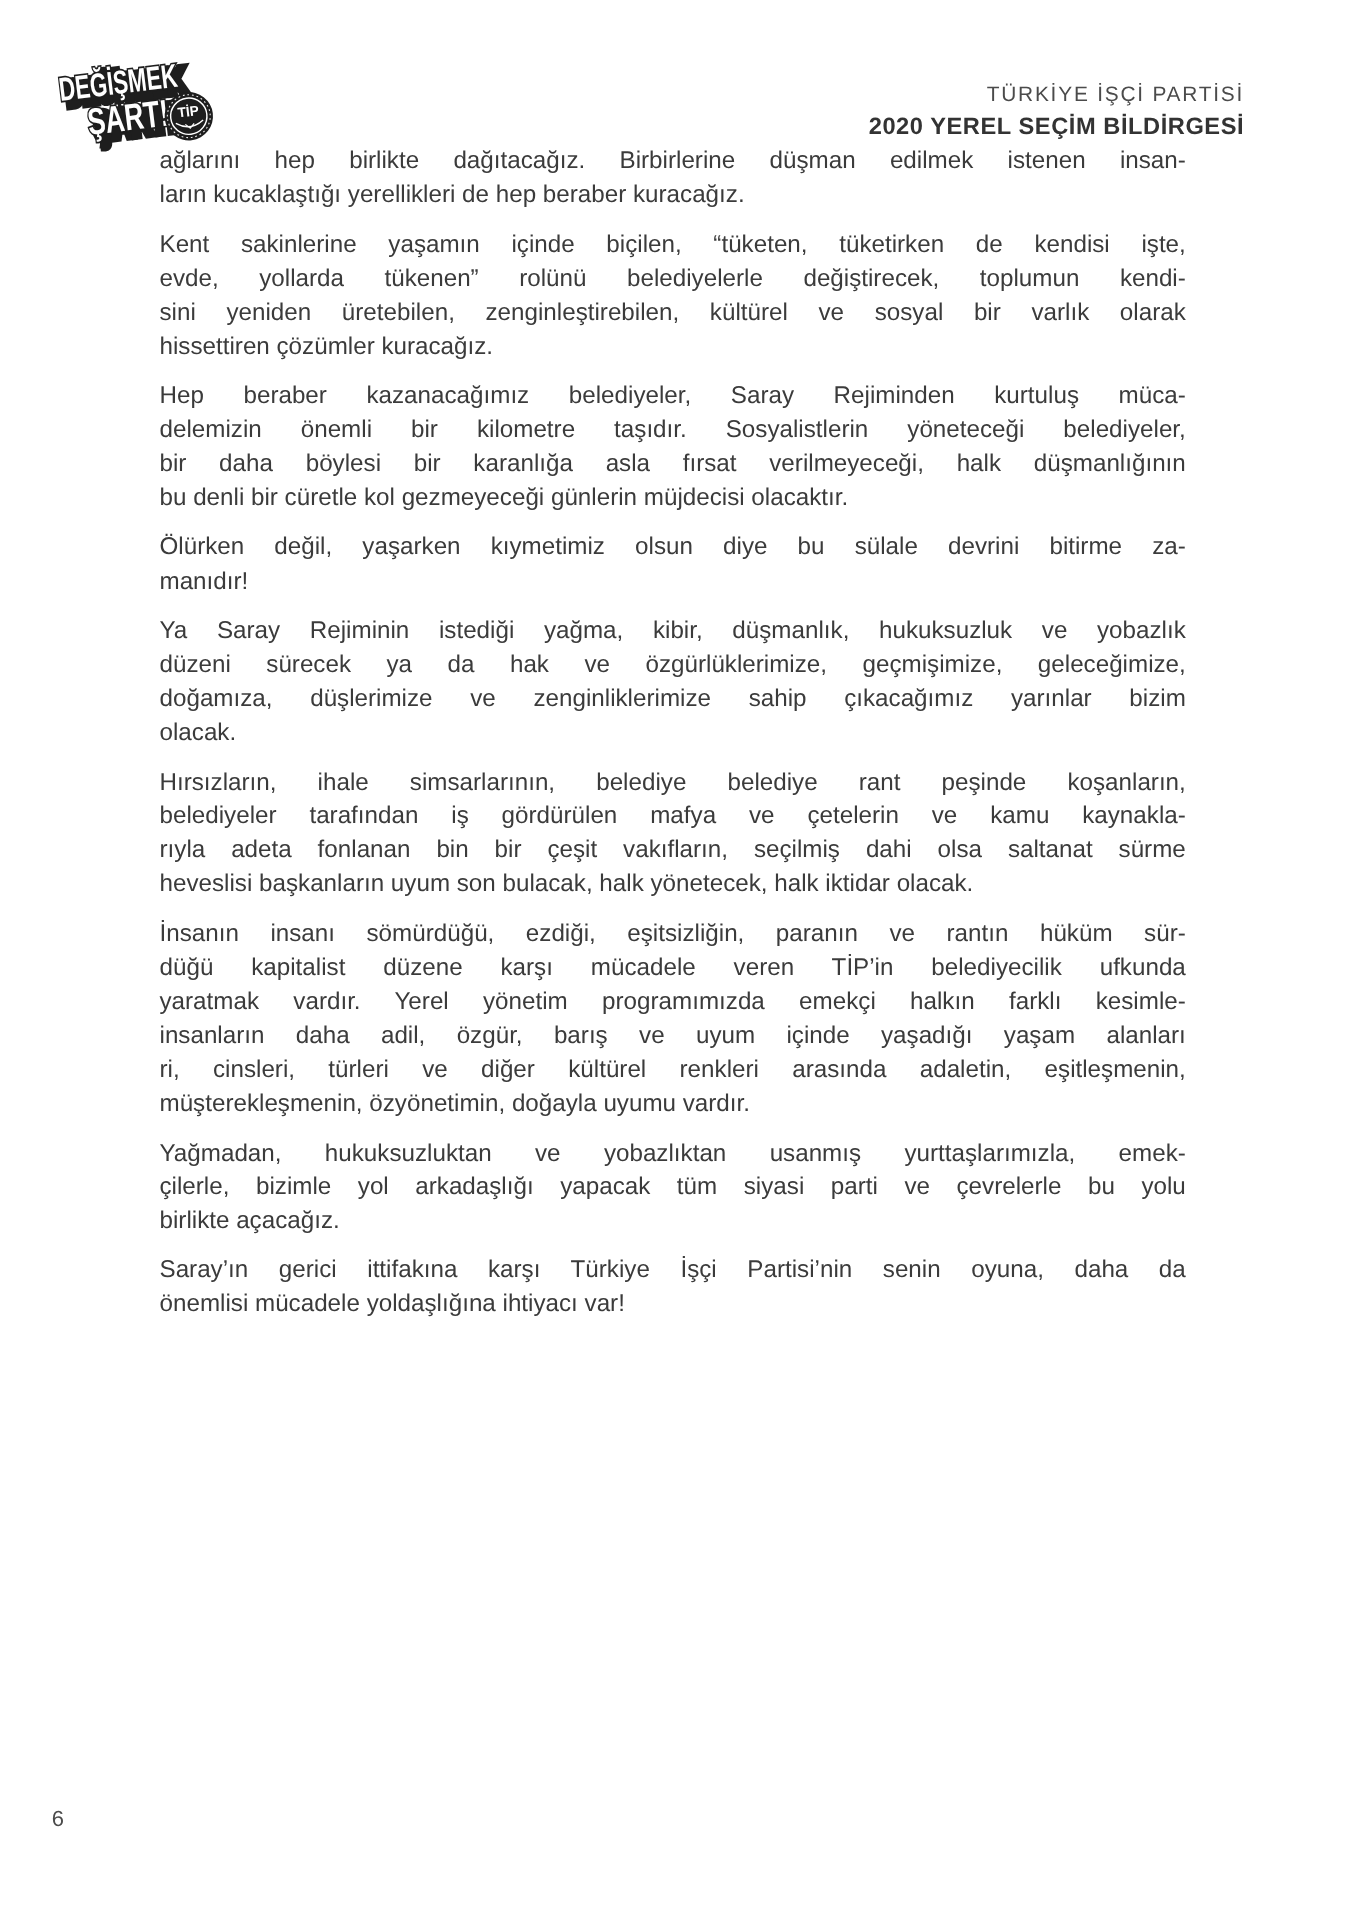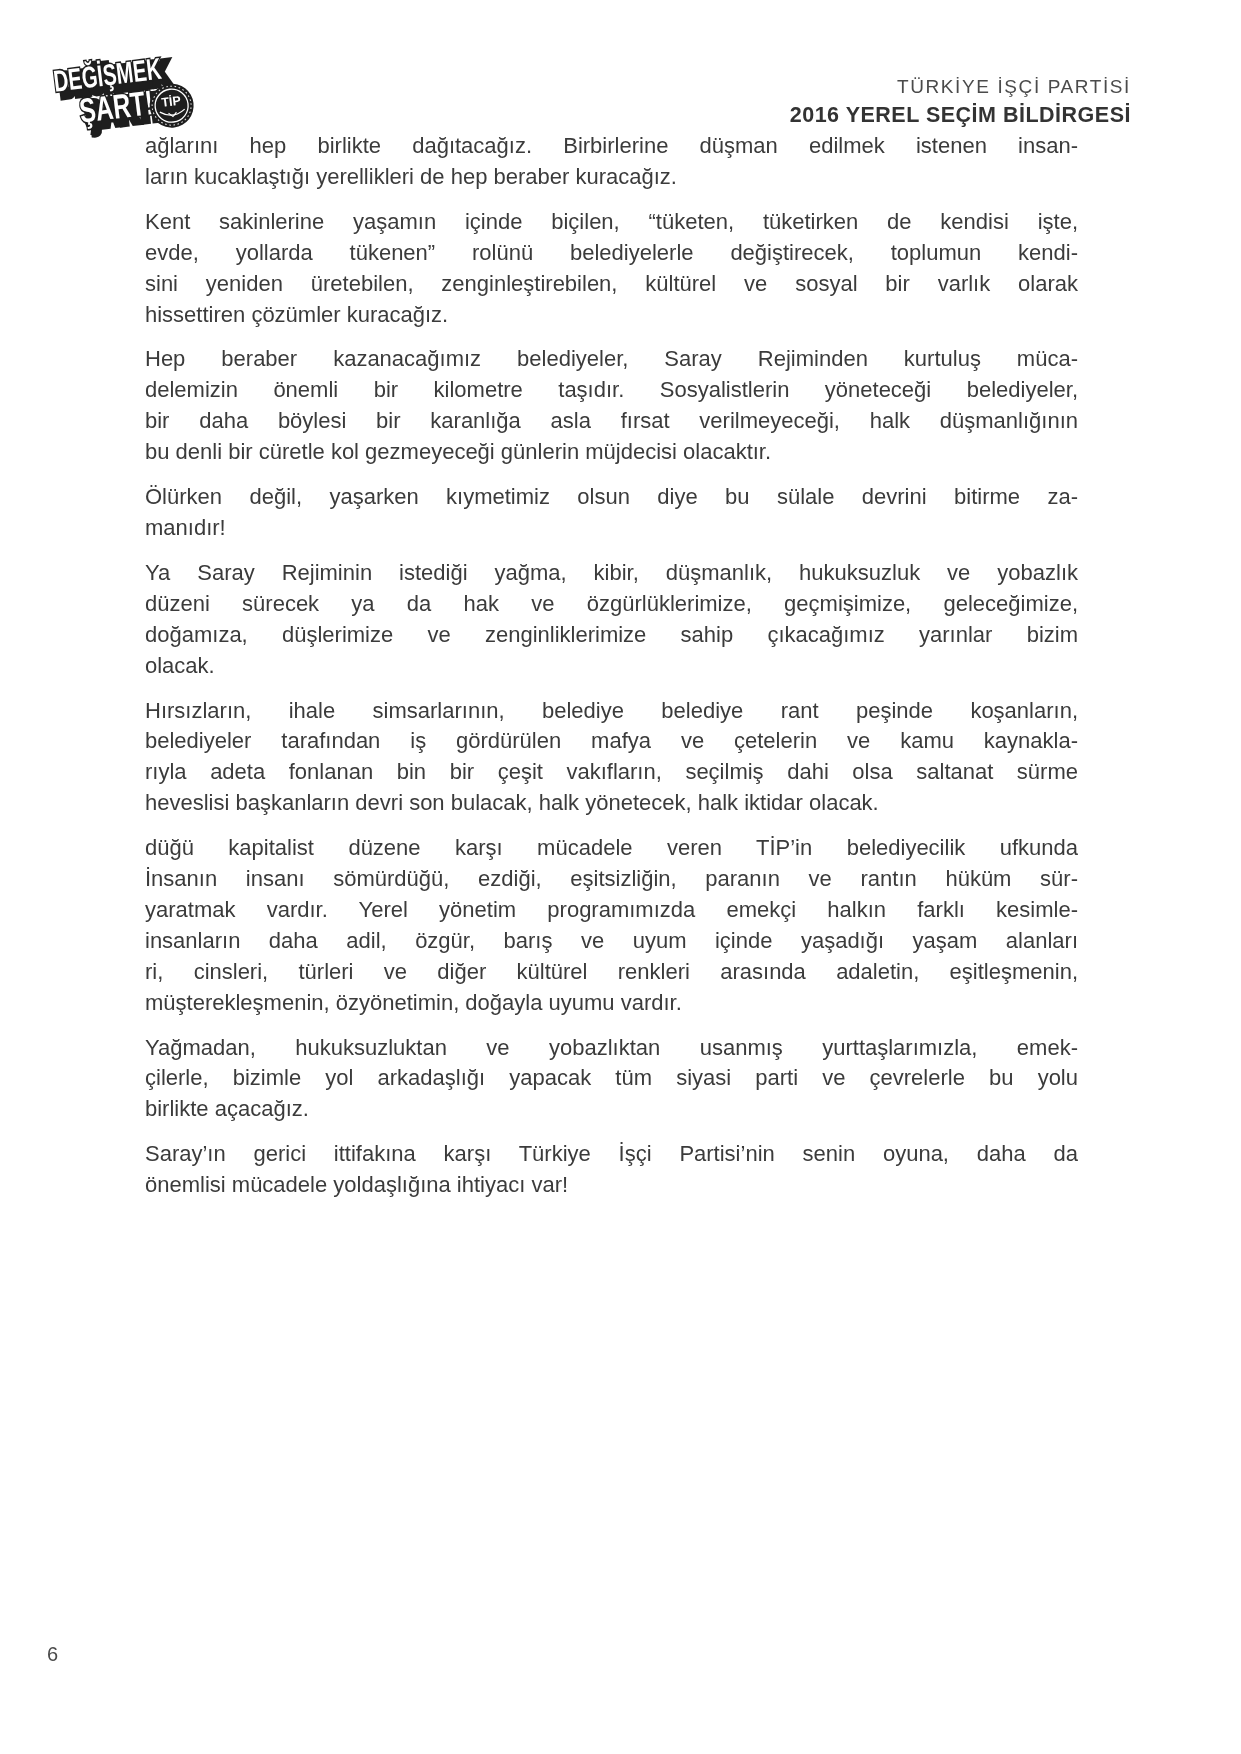--- a/index.html
+++ b/index.html
@@ -68,21 +68,21 @@
         <circle cx="128" cy="67" r="16.5" fill="none" stroke="#ffffff" stroke-width="1.3"></circle>
         <text x="128" y="67" font-size="12.5" fill="#ffffff" text-anchor="middle">TİP</text>
         <path d="M115.5,72 Q128,81 140.5,72" fill="none" stroke="#ffffff" stroke-width="1.2"></path>
         <path d="M124,74 L128,78 L132,74" fill="none" stroke="#ffffff" stroke-width="1.1"></path>
       </g>
     </g>
   </svg>
 
   <div class="header-right">
     <div class="header-line1">TÜRKİYE İŞÇİ PARTİSİ</div>
-    <div class="header-line2">2016 YEREL SEÇİM BİLDİRGESİ</div>
+    <div class="header-line2">2020 YEREL SEÇİM BİLDİRGESİ</div>
   </div>
 
   <div class="content">
       <div class="para">
         <div class="line">ağlarını hep birlikte dağıtacağız. Birbirlerine düşman edilmek istenen insan-</div>
         <div class="line last">ların kucaklaştığı yerellikleri de hep beraber kuracağız.</div>
       </div>
       <div class="para">
         <div class="line">Kent sakinlerine yaşamın içinde biçilen, “tüketen, tüketirken de kendisi işte,</div>
         <div class="line">evde, yollarda tükenen” rolünü belediyelerle değiştirecek, toplumun kendi-</div>
@@ -102,25 +102,25 @@
       <div class="para">
         <div class="line">Ya Saray Rejiminin istediği yağma, kibir, düşmanlık, hukuksuzluk ve yobazlık</div>
         <div class="line">düzeni sürecek ya da hak ve özgürlüklerimize, geçmişimize, geleceğimize,</div>
         <div class="line">doğamıza, düşlerimize ve zenginliklerimize sahip çıkacağımız yarınlar bizim</div>
         <div class="line last">olacak.</div>
       </div>
       <div class="para">
         <div class="line">Hırsızların, ihale simsarlarının, belediye belediye rant peşinde koşanların,</div>
         <div class="line">belediyeler tarafından iş gördürülen mafya ve çetelerin ve kamu kaynakla-</div>
         <div class="line">rıyla adeta fonlanan bin bir çeşit vakıfların, seçilmiş dahi olsa saltanat sürme</div>
-        <div class="line last">heveslisi başkanların devri son bulacak, halk yönetecek, halk iktidar olacak.</div>
+        <div class="line last">heveslisi başkanların uyum son bulacak, halk yönetecek, halk iktidar olacak.</div>
       </div>
       <div class="para">
+        <div class="line">İnsanın insanı sömürdüğü, ezdiği, eşitsizliğin, paranın ve rantın hüküm sür-</div>
         <div class="line">düğü kapitalist düzene karşı mücadele veren TİP’in belediyecilik ufkunda</div>
-        <div class="line">İnsanın insanı sömürdüğü, ezdiği, eşitsizliğin, paranın ve rantın hüküm sür-</div>
         <div class="line">yaratmak vardır. Yerel yönetim programımızda emekçi halkın farklı kesimle-</div>
         <div class="line">insanların daha adil, özgür, barış ve uyum içinde yaşadığı yaşam alanları</div>
         <div class="line">ri, cinsleri, türleri ve diğer kültürel renkleri arasında adaletin, eşitleşmenin,</div>
         <div class="line last">müşterekleşmenin, özyönetimin, doğayla uyumu vardır.</div>
       </div>
       <div class="para">
         <div class="line">Yağmadan, hukuksuzluktan ve yobazlıktan usanmış yurttaşlarımızla, emek-</div>
         <div class="line">çilerle, bizimle yol arkadaşlığı yapacak tüm siyasi parti ve çevrelerle bu yolu</div>
         <div class="line last">birlikte açacağız.</div>
       </div>

